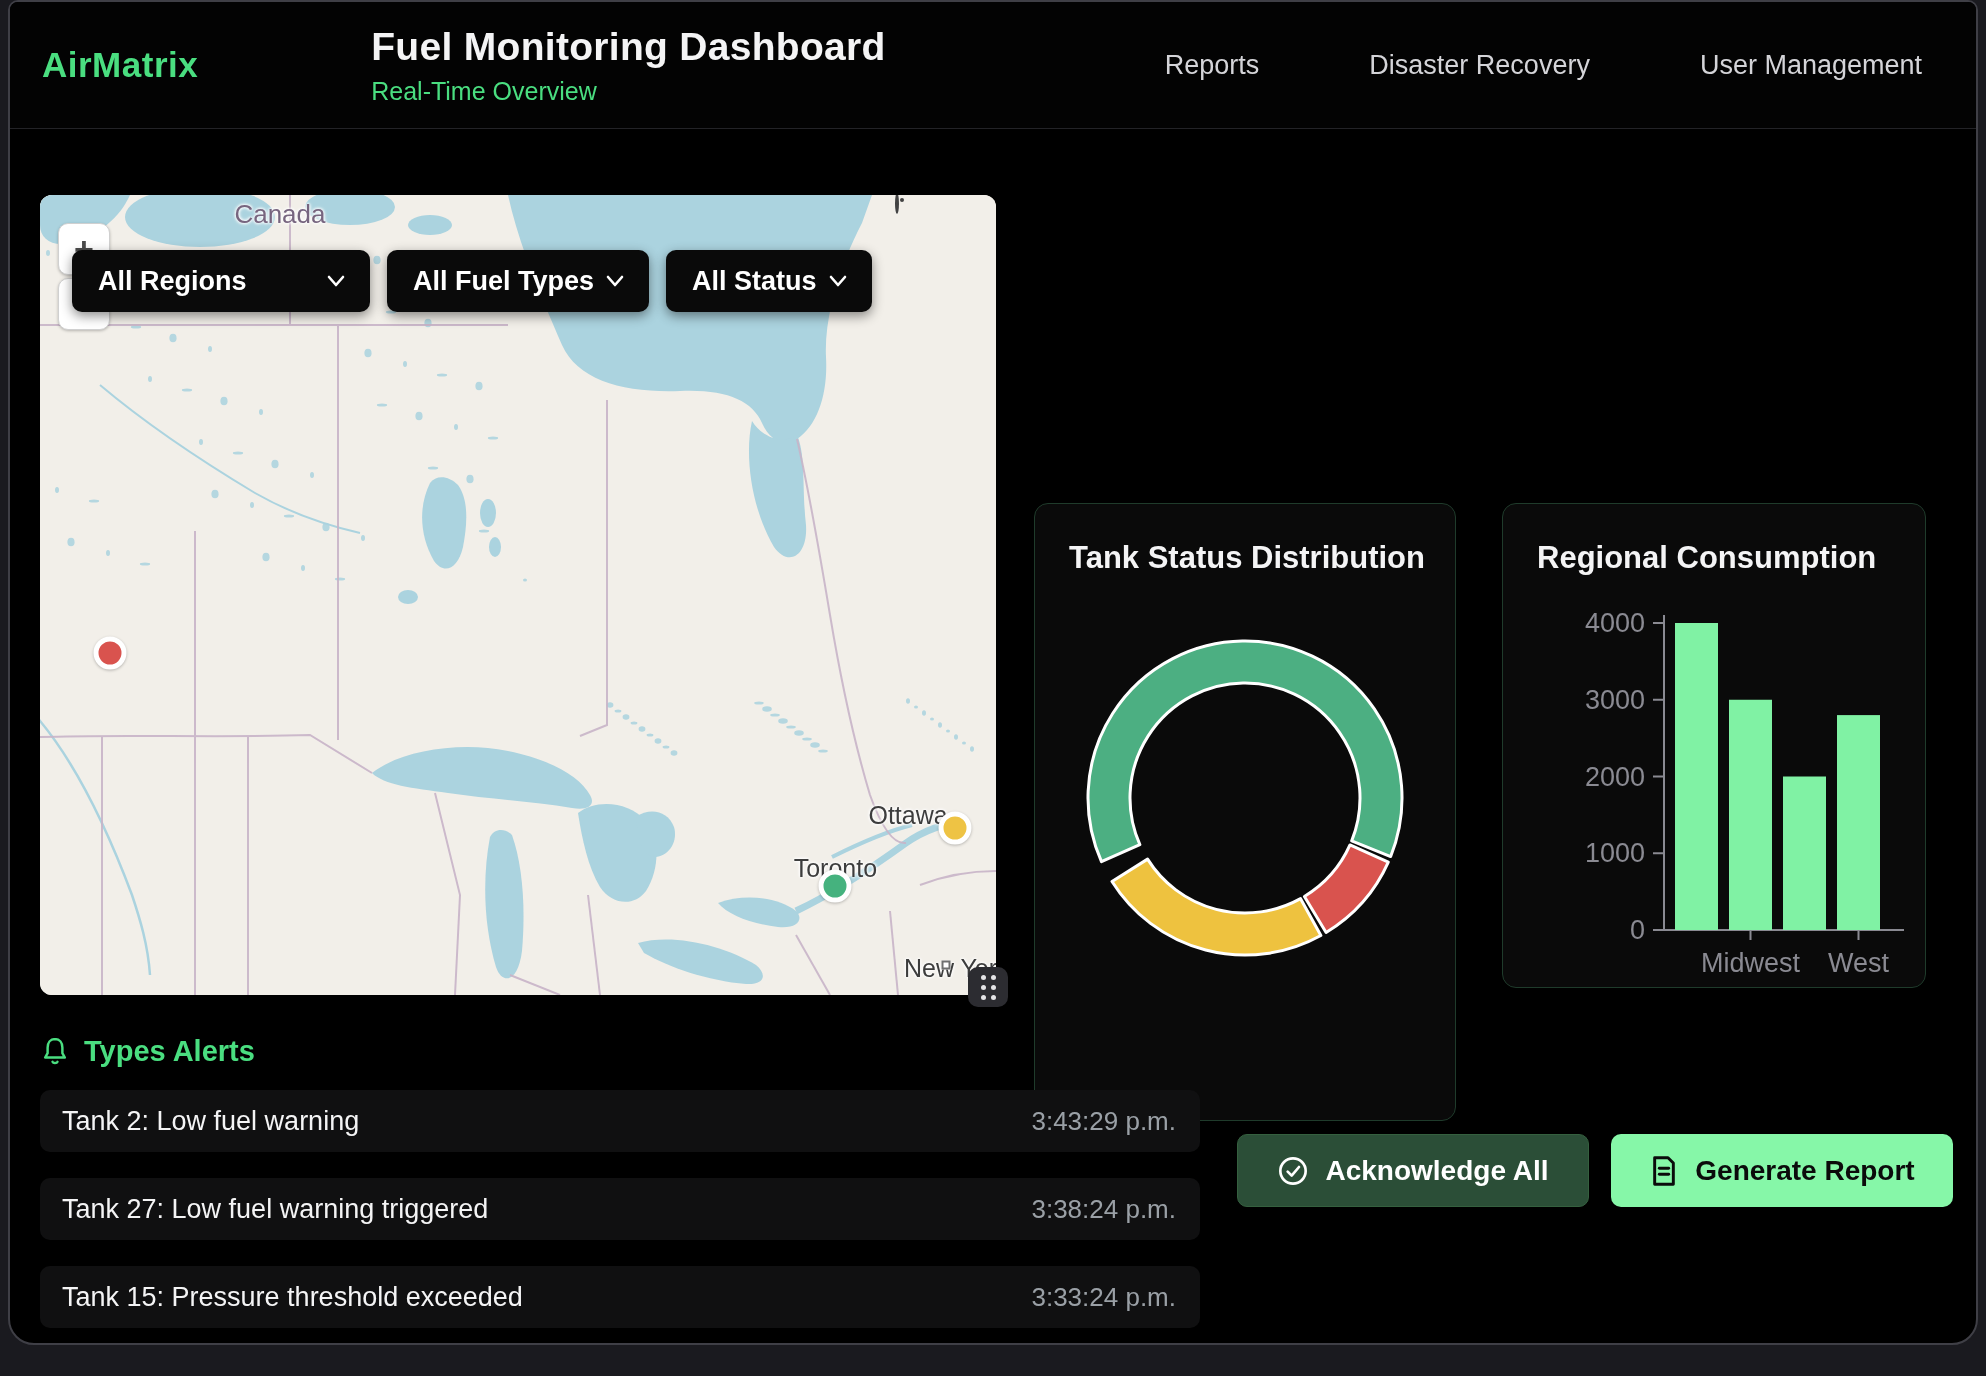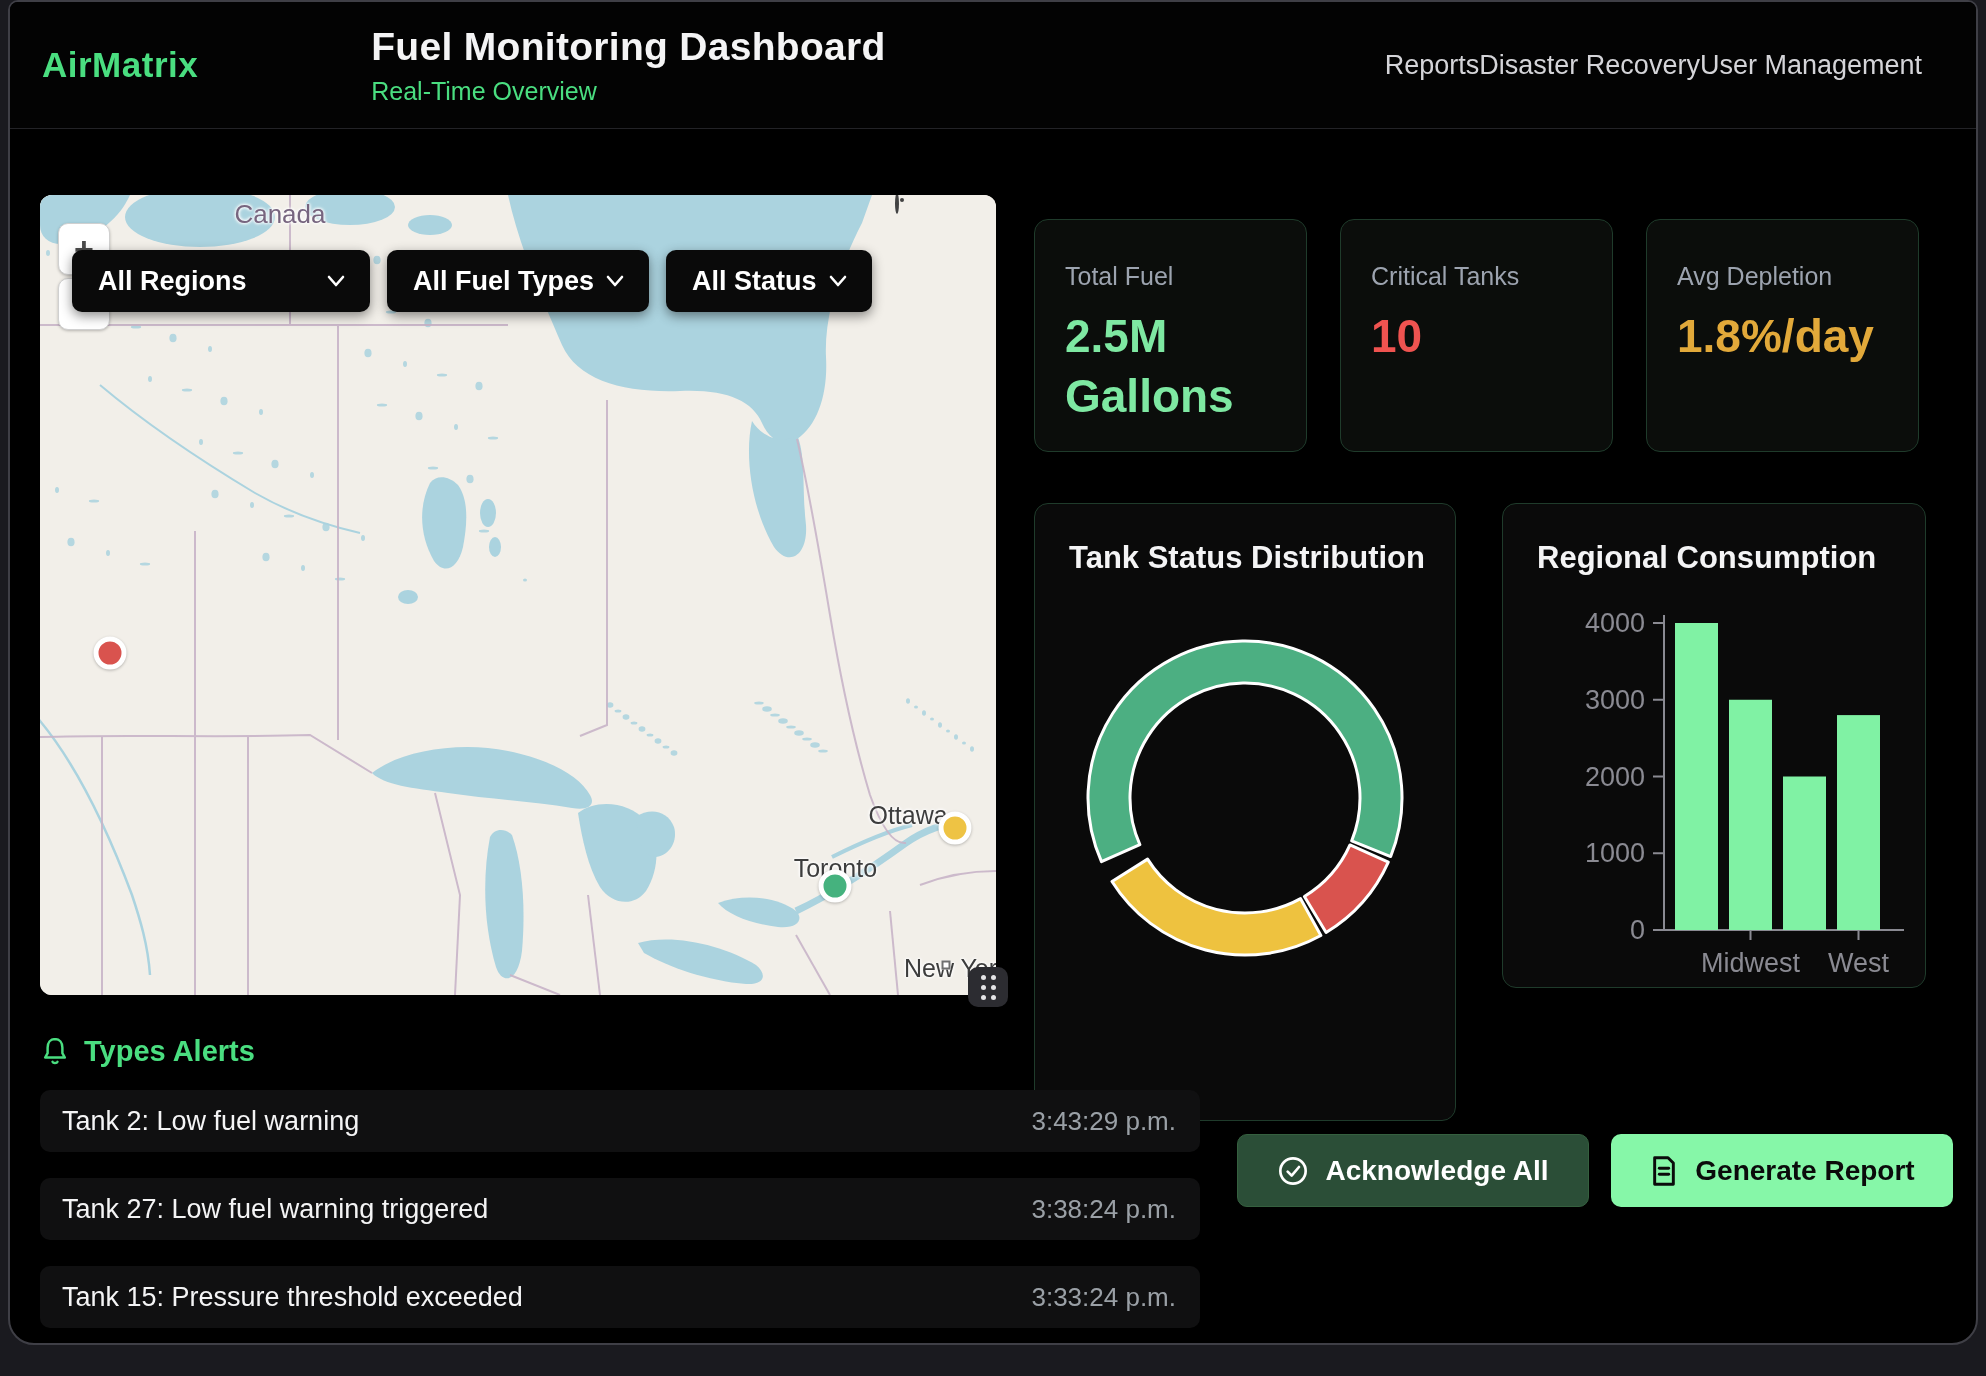--- a/index.html
+++ b/index.html
@@ -7,21 +7,21 @@
   .app { position:absolute; left:8px; top:0; width:1970px; height:1345px; background:#000;
          border:2px solid #3f3f46; border-radius:10px 10px 26px 26px; overflow:hidden; }
 
   
   .header { position:relative; height:127px; background:#030303; border-bottom:1px solid #232327;
             display:flex; align-items:center; padding:0 54px 0 32px; }
   .logo { font-size:35px; font-weight:bold; color:#4ade80; letter-spacing:.5px; }
   .title-block { margin-left:173px; }
   .page-title { font-size:39px; font-weight:bold; color:#f4f4f5; letter-spacing:.3px; }
   .page-subtitle { font-size:25px; color:#4ade80; margin-top:8px; }
-  .nav { margin-left:auto; display:flex; align-items:center; }
+  .nav { margin-left:auto; display:flex; align-items:center; gap:110px; }
   .nav-item { font-size:27px; color:#d4d4d8; cursor:pointer; white-space:nowrap; }
 
   
   .map-wrap { position:absolute; left:30px; top:193px; width:956px; height:800px;padding-left:16px; }
   .map { position:absolute; inset:0; border-radius:12px; overflow:hidden; background:#f2efe9; }
   .map svg.basemap { position:absolute; left:0; top:0; }
   .map-label { position:absolute; transform:translate(-50%,-50%); white-space:nowrap; color:#3d3d3d;
                text-shadow:0 0 3px #fff,0 0 3px #fff,0 0 4px #fff; pointer-events:none; }
   .map-label.country { color:#77657f; font-size:26px; }
   .map-label.city { font-size:25px; }
@@ -264,34 +264,20 @@
     <div class="drag-handle">
       <i></i>
         <i></i>
         <i></i>
         <i></i>
         <i></i>
         <i></i>
     </div>
   </div>
 
-  <div class="stats">
-    <div class="stat-card">
-      <div class="stat-label">Total Fuel</div>
-      <div class="stat-value" style="color:#7ee8a2;">2.5M Gallons</div>
-    </div>
-    <div class="stat-card">
-      <div class="stat-label">Critical Tanks</div>
-      <div class="stat-value" style="color:#ef5350;">10</div>
-    </div>
-    <div class="stat-card">
-      <div class="stat-label">Avg Depletion</div>
-      <div class="stat-value" style="color:#e2a93a;">1.8%/day</div>
-    </div>
-  </div>
 
   <div class="chart-card donut-card">
     <div class="chart-title">Tank Status Distribution</div>
     <svg id="donut" width="340" height="340" viewBox="0 0 340 340">
         <path d="M26.46,233.61 A157 157 0 1 1 315.67,228.56 L276.70,212.89 A115 115 0 1 0 64.86,216.59 Z" fill="#4caf82" stroke="#fff" stroke-width="3" stroke-linejoin="round"></path>
         <path d="M313.31,234.11 A157 157 0 0 1 251.10,304.43 L229.40,268.47 A115 115 0 0 0 274.98,216.96 Z" fill="#d9534e" stroke="#fff" stroke-width="3" stroke-linejoin="round"></path>
         <path d="M245.88,307.45 A157 157 0 0 1 37.00,253.43 L72.58,231.11 A115 115 0 0 0 225.58,270.68 Z" fill="#eec23f" stroke="#fff" stroke-width="3" stroke-linejoin="round"></path>
       </svg>
   </div>
 

